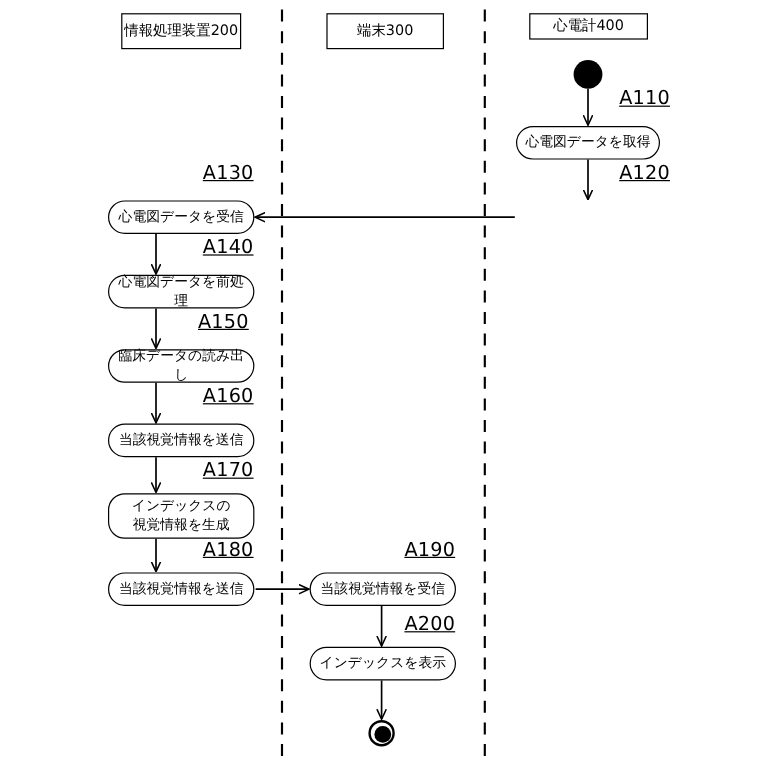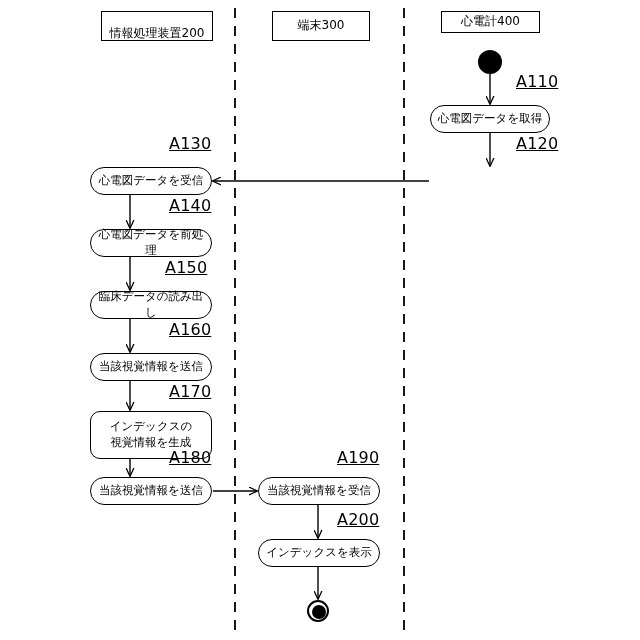--- a/index.html
+++ b/index.html
@@ -109,21 +109,21 @@
     <line x1="130" y1="319" x2="130" y2="352" stroke="#000000" stroke-width="1.4" marker-end="url(#arrow)"></line>
     <line x1="130" y1="381" x2="130" y2="410" stroke="#000000" stroke-width="1.4" marker-end="url(#arrow)"></line>
     <line x1="130" y1="449" x2="130" y2="476" stroke="#000000" stroke-width="1.4" marker-end="url(#arrow)"></line>
 
     <line x1="213" y1="491" x2="257" y2="491" stroke="#000000" stroke-width="1.4" marker-end="url(#arrow)"></line>
 
     <line x1="318" y1="505" x2="318" y2="538" stroke="#000000" stroke-width="1.4" marker-end="url(#arrow)"></line>
     <line x1="318" y1="567" x2="318" y2="599" stroke="#000000" stroke-width="1.4" marker-end="url(#arrow)"></line>
   </svg>
 
-  <div class="lane-header" style="left:101px; top:11px; width:112px; height:30px;align-items:flex-end;">
+  <div class="lane-header" style="left:101px; top:11px; width:100px; height:30px;">
     <span>情報処理装置200</span>
   </div>
   <div class="lane-header" style="left:272px; top:11px; width:98px; height:30px;">
     <span>端末300</span>
   </div>
   <div class="lane-header" style="left:441px; top:11px; width:99px; height:22px;">
     <span>心電計400</span>
   </div>
 
   <div class="initial-node" style="left:478px; top:50px; width:24px; height:24px;"></div>
@@ -148,21 +148,21 @@
   <div class="activity" style="left:90px; top:291px; width:122px; height:28px;">
     <span>臨床データの読み出し</span>
   </div>
   <div class="step-label" style="left:165px; top:258px;">A150</div>
 
   <div class="activity" style="left:90px; top:353px; width:122px; height:28px;">
     <span>当該視覚情報を送信</span>
   </div>
   <div class="step-label" style="left:169px; top:320px;">A160</div>
 
-  <div class="activity" style="left:90px; top:411px; width:122px; height:48px;border-radius:10px;">
+  <div class="activity" style="left:90px; top:411px; width:122px; height:38px;">
     <span>インデックスの
 視覚情報を生成</span>
   </div>
   <div class="step-label" style="left:169px; top:382px;">A170</div>
 
   <div class="activity" style="left:90px; top:477px; width:122px; height:28px;">
     <span>当該視覚情報を送信</span>
   </div>
   <div class="step-label" style="left:169px; top:448px;">A180</div>
 

